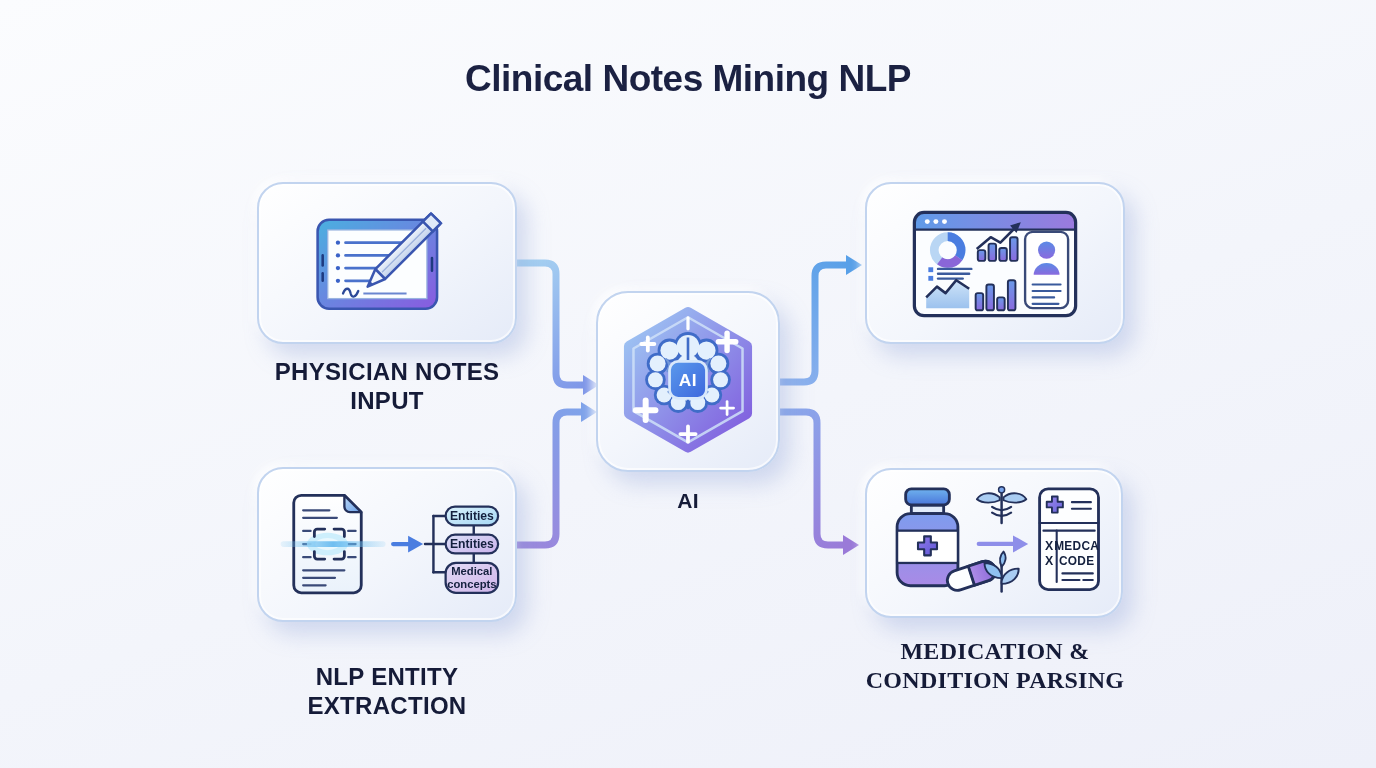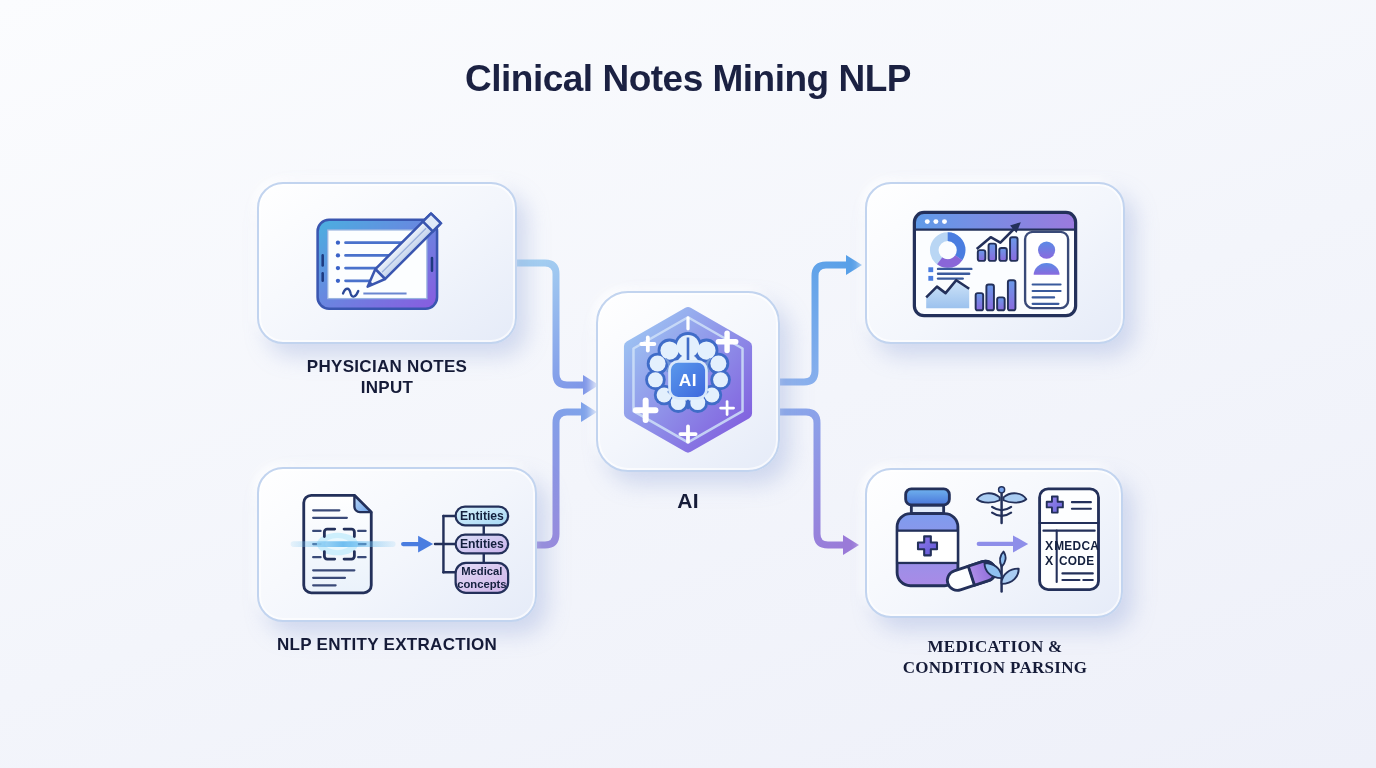--- a/index.html
+++ b/index.html
@@ -22,21 +22,21 @@
     border:2px solid #c2d4ef;
     box-shadow: 10px 12px 22px rgba(140,160,215,.35),
                 -4px -4px 10px rgba(255,255,255,.9),
                 inset 0 0 0 2px rgba(255,255,255,.65);
     display:flex; align-items:center; justify-content:center;
   }
   .card.center { border-radius:32px; }
 
   .node-label {
     position:absolute; text-align:center; font-weight:bold;
-    font-size:17px; line-height:1.22; letter-spacing:.3px;
+    font-size:24px; line-height:1.22; letter-spacing:.3px;
     color:#151b38; white-space:pre-line;
   }
   .ai-label { font-size:21px; }
 
   .connectors { position:absolute; inset:0; pointer-events:none; }
 </style>
 </head>
 <body>
 
 <div class="stage">
@@ -112,21 +112,21 @@
         <rect x="66.5" y="0" width="11" height="9" fill="#dfe9f8" stroke="#3a56b0" stroke-width="2"></rect>
         <line x1="72" y1="11" x2="72" y2="60" stroke="#9ab0dc" stroke-width="1"></line>
         <polygon points="66.5,62 77.5,62 72,76" fill="#f4f8fd" stroke="#3a56b0" stroke-width="2" stroke-linejoin="round"></polygon>
         <polygon points="70,71.5 74,71.5 72,76" fill="#3a56b0"></polygon>
       </g>
     </svg>
   </div>
   <div class="node-label" style="left:257px;top:357px;width:260px;">PHYSICIAN NOTES
 INPUT</div>
 
-  <div class="card" style="left:257px;top:467px;width:280px;height:155px;">
+  <div class="card" style="left:257px;top:467px;width:260px;height:155px;">
     <svg width="225" height="122" viewBox="0 0 240 130">
       <defs>
         <linearGradient id="docGrad" x1="0" y1="0" x2="0" y2="1">
           <stop offset="0" stop-color="#ffffff"></stop>
             <stop offset="1" stop-color="#eaf2fb"></stop>
         </linearGradient>
         <linearGradient id="foldGrad" x1="0" y1="0" x2="1" y2="1">
           <stop offset="0" stop-color="#bcd8f6"></stop>
             <stop offset="1" stop-color="#6aa0e8"></stop>
         </linearGradient>
@@ -185,21 +185,21 @@
       </g>
       <rect x="182" y="24" width="56" height="20" rx="10" fill="url(#p1)" stroke="#23305a" stroke-width="2.4"></rect>
       <rect x="182" y="54" width="56" height="20" rx="10" fill="url(#p2)" stroke="#23305a" stroke-width="2.4"></rect>
       <rect x="182" y="84" width="56" height="32" rx="11" fill="url(#p3)" stroke="#23305a" stroke-width="2.4"></rect>
       <text x="210" y="38.5" text-anchor="middle" font-size="13" font-weight="bold" fill="#14203e">Entities</text>
       <text x="210" y="68.5" text-anchor="middle" font-size="13" font-weight="bold" fill="#14203e">Entities</text>
       <text x="210" y="97.5" text-anchor="middle" font-size="12" font-weight="bold" fill="#14203e">Medical</text>
       <text x="210" y="110.5" text-anchor="middle" font-size="12" font-weight="bold" fill="#14203e">concepts</text>
     </svg>
   </div>
-  <div class="node-label" style="left:237px;top:635px;width:300px;">NLP ENTITY EXTRACTION</div>
+  <div class="node-label" style="left:237px;top:662px;width:300px;">NLP ENTITY EXTRACTION</div>
 
   <div class="card center" style="left:596px;top:291px;width:184px;height:181px;">
     <svg width="152" height="164" viewBox="0 0 140 150">
       <defs>
         <linearGradient id="hexGrad" x1="0" y1="0" x2="1" y2="1">
           <stop offset="0" stop-color="#9fcbf4"></stop>
             <stop offset="1" stop-color="#7f58dd"></stop>
         </linearGradient>
         <linearGradient id="aiBadge" x1="0" y1="0" x2="1" y2="1">
           <stop offset="0" stop-color="#5b9aec"></stop>

